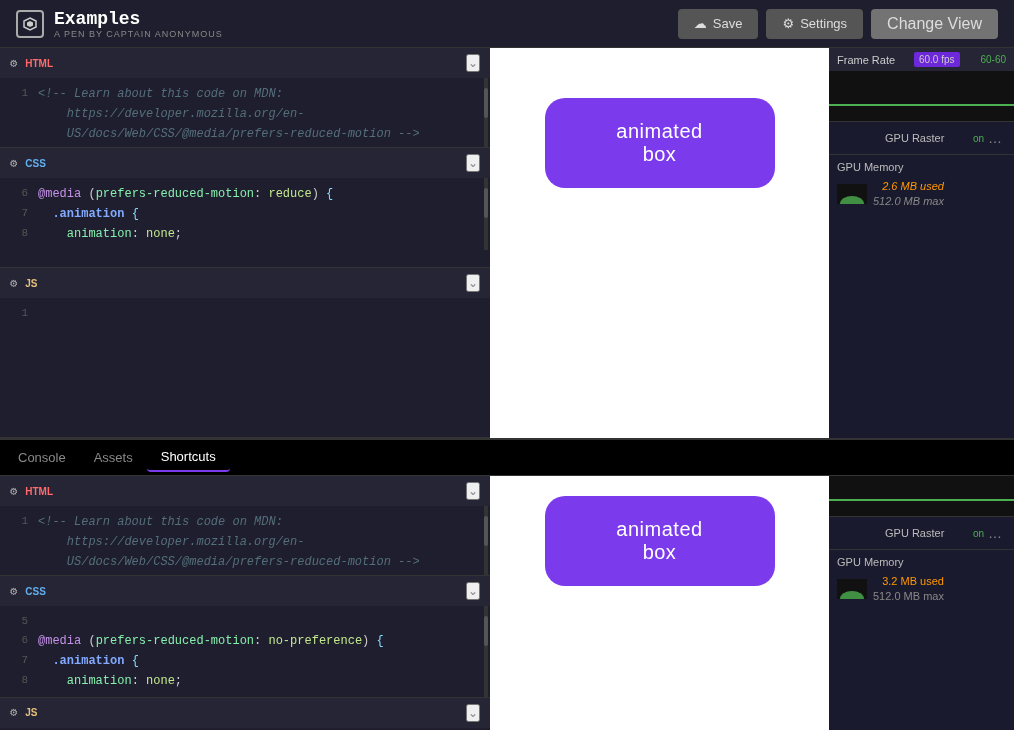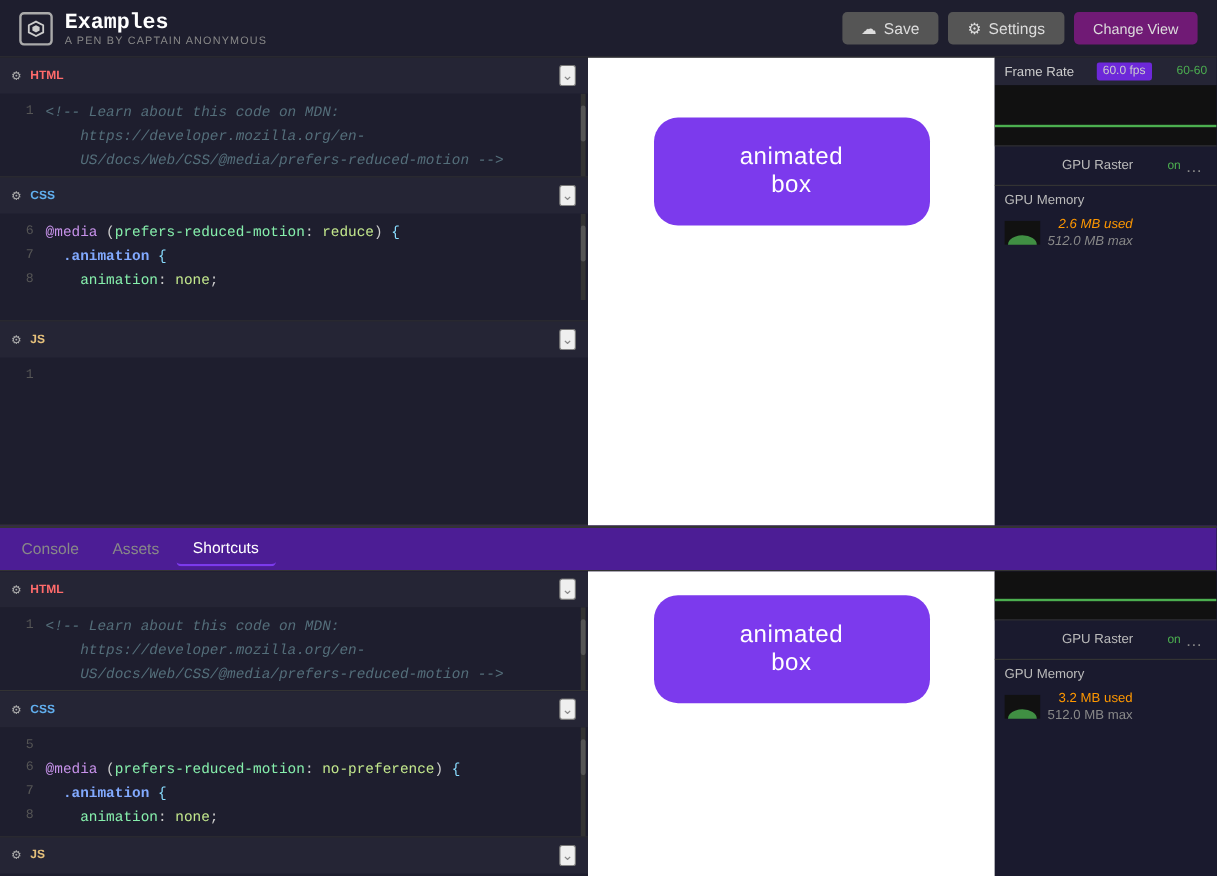--- a/index.html
+++ b/index.html
@@ -70,23 +70,23 @@
     }
     .btn-save {
       background: #555;
       color: #ddd;
     }
     .btn-settings {
       background: #555;
       color: #ddd;
     }
     .btn-change-view {
-      background: #701a75;
+      background: #737373;
       color: #ddd;
-      font-size: 12px;
+      font-size: 16px;
     }
 
     
     .main {
       display: flex;
       flex: 1;
       overflow: hidden;
       flex-direction: column;
     }
 
@@ -319,21 +319,21 @@
       border: none;
       color: #888;
       cursor: pointer;
       font-size: 14px;
       padding: 2px 4px;
     }
 
     
     .console-tabs {
       height: 38px;
-      background: #4c1d95;
+      background: #000000;
       display: flex;
       align-items: center;
       padding: 0 4px;
       border-top: 2px solid #333;
       border-bottom: 1px solid #333;
       flex-shrink: 0;
     }
     .tab-btn {
       padding: 6px 14px;
       background: none;

